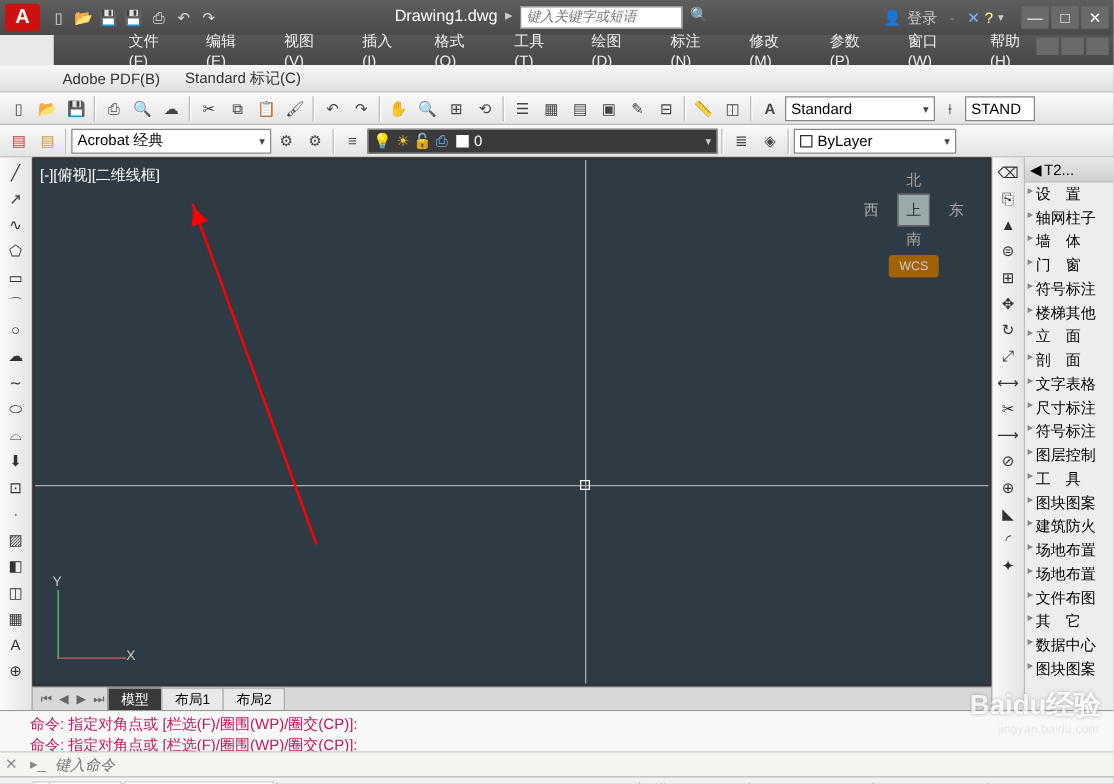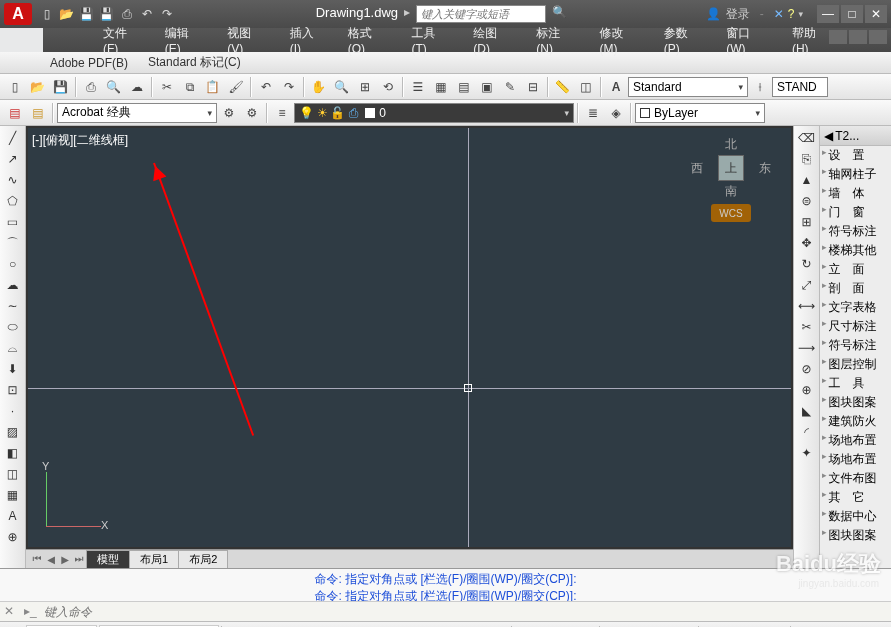--- a/index.html
+++ b/index.html
@@ -48,21 +48,21 @@
 .ltab { padding:1px 10px; background:#e8e8e8; border:1px solid #aaa; border-bottom:none; font-size:11px; cursor:pointer; margin-right:-1px;}
 .ltab.active { background:#3a3a3a; color:#fff; }
 .ltab-nav { width:14px; height:14px; display:flex; align-items:center; justify-content:center; cursor:pointer; color:#666; font-size:10px;}
 .right-toolbox { width:26px; background:linear-gradient(90deg,#fafafa,#e4e4e4); border-left:1px solid #bbb; display:flex; flex-direction:column; align-items:center; padding:2px 0; gap:1px;}
 .right-panel { width:72px; background:#ededed; border-left:1px solid #bbb; display:flex; flex-direction:column; }
 .panel-header { height:20px; background:linear-gradient(#e8e8e8,#d0d0d0); border-bottom:1px solid #bbb; padding:2px 4px; font-size:11px; display:flex; align-items:center;}
 .panel-list { flex:1; overflow:hidden; }
 .panel-item { display:flex; padding:1px 2px; font-size:11px; cursor:pointer; }
 .panel-item::before { content:"▸"; color:#888; margin-right:2px; font-size:9px;}
 .cmdline-area { background:#f4f4f4; border-top:1px solid #999; }
-.cmd-history { height:32px; background:#f8f8f8; padding:2px 24px; font-size:12px; font-family:SimSun,monospace; color:#1d4ed8; overflow:hidden;text-align:center;}
+.cmd-history { height:32px; background:#f8f8f8; padding:2px 24px; font-size:12px; font-family:SimSun,monospace; color:#be185d; overflow:hidden;}
 .cmd-input-row { height:20px; display:flex; align-items:center; padding:0 4px; background:#f4f4f0; border-top:1px solid #ccc;}
 .cmd-icon { width:16px; height:16px; margin-right:4px; color:#888;}
 .cmd-input { flex:1; border:none; background:transparent; font-size:12px; font-style:italic; color:#14532d; outline:none; font-family:SimSun,monospace;}
 .statusbar { height:24px; background:linear-gradient(#f4f4f4,#dcdcdc); border-top:1px solid #bbb; display:flex; align-items:center; padding:0 4px; gap:2px; font-size:11px; overflow:hidden;}
 .sb-field { padding:0 6px; border:1px solid #ccc; background:#fff; height:18px; display:flex; align-items:center; white-space:nowrap;}
 .sb-btn { width:20px; height:20px; display:flex; align-items:center; justify-content:center; cursor:pointer; color:#555; border:1px solid transparent;}
 .sb-sep { width:2px; height:16px; border-left:1px solid #bbb;}
 .watermark { position:absolute; bottom:48px; right:10px; color:#fff; font-size:22px; font-weight:bold; opacity:0.7; text-shadow:0 0 3px #888; pointer-events:none; font-family:Arial;}
 .watermark-sub { position:absolute; bottom:38px; right:12px; color:#ddd; font-size:10px; opacity:0.6; pointer-events:none;}
 </style>

